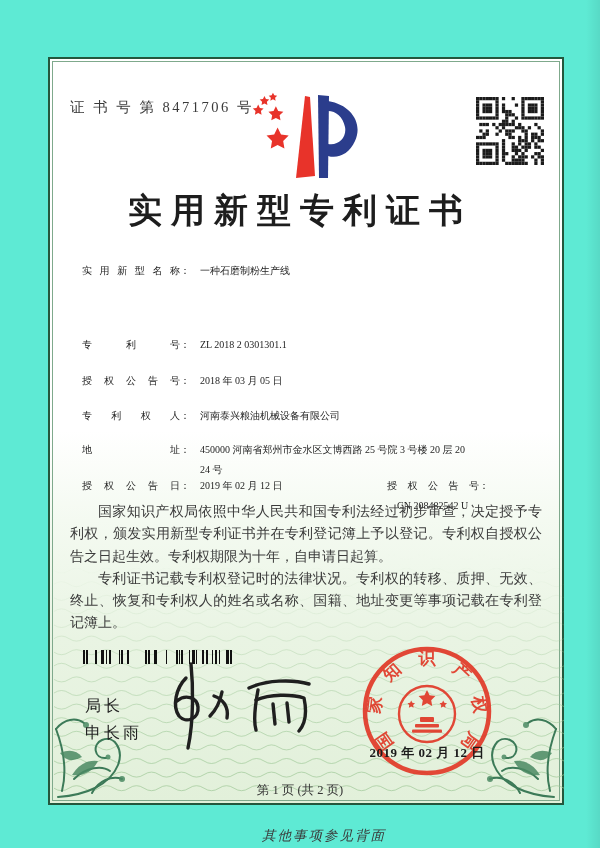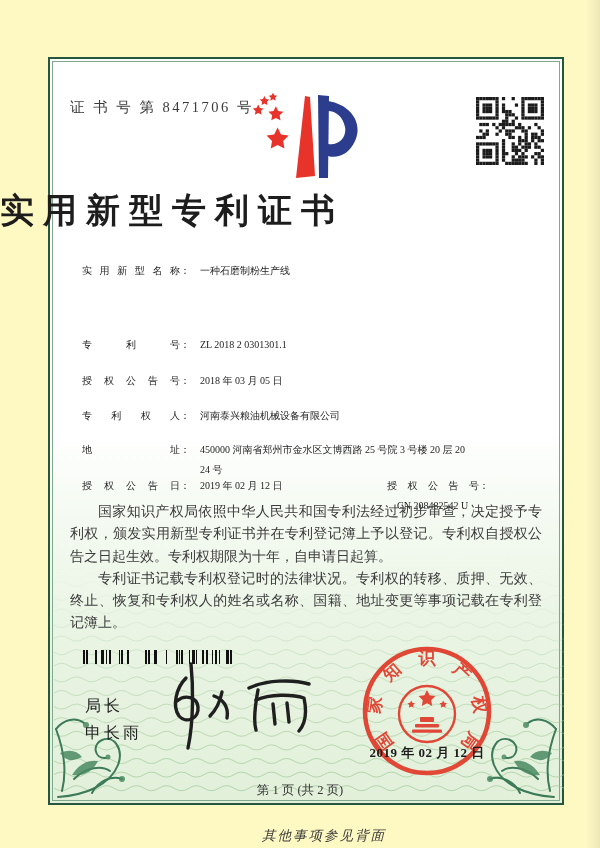--- a/index.html
+++ b/index.html
@@ -1,30 +1,30 @@
 <!DOCTYPE html>
 <html><head>
 <meta charset="utf-8">
 <style>
   html,body{margin:0;padding:0;background:#ffffff;}
   body{font-family:"Liberation Serif","DejaVu Serif",serif;color:#2b2b2b;}
-  .sheet{position:relative;width:600px;height:848px;background:#fef9c3;overflow:hidden;}
+  .sheet{position:relative;width:600px;height:848px;background:#5eead4;overflow:hidden;}
   .sheet::after{content:"";position:absolute;top:0;right:0;width:14px;height:100%;
     background:linear-gradient(to right,rgba(0,0,0,0),rgba(0,0,0,.07));pointer-events:none;}
   .frame{position:absolute;left:48px;top:57px;width:516px;height:748px;
     border:2px solid #24573d;box-sizing:border-box;background:linear-gradient(180deg,#ffffff 0%,#ffffff 50%,#f4faf1 62%,#e9f4e3 78%,#e2f0da 100%);}
   .frame-inner{position:absolute;left:2px;top:2px;right:2px;bottom:2px;border:1px solid #7fa98c;pointer-events:none;}
   .guilloche{position:absolute;left:4px;right:4px;bottom:4px;height:250px;
     -webkit-mask-image:linear-gradient(to bottom,transparent,black 45%);
     mask-image:linear-gradient(to bottom,transparent,black 45%);}
   .cert-no{position:absolute;left:70px;top:98px;font-size:14.5px;letter-spacing:2.5px;color:#3a3a3a;}
   .logo{position:absolute;left:238px;top:84px;width:124px;height:102px;}
   .qr{position:absolute;left:476px;top:97px;width:68px;height:68px;}
   .qr svg{width:68px;height:68px;fill:#1b1b1b;}
-  .title{position:absolute;left:0;top:188px;width:100%;text-align:left;
+  .title{position:absolute;left:0;top:188px;width:100%;text-align:center;
     font-size:34px;font-weight:600;letter-spacing:9px;color:#1d1d1d;}
   .frow{position:absolute;left:82px;font-size:10px;line-height:20px;color:#242424;font-family:Liberation Serif, serif;}
   .flabel{display:inline-block;width:98px;text-align:justify;text-align-last:justify;vertical-align:top;}
   .fcolon{display:inline-block;vertical-align:top;}
   .fvalue{display:inline-block;margin-left:10px;vertical-align:top;max-width:352px;}
   .grant2{position:absolute;left:305px;top:0;}
   .paras{position:absolute;left:70px;top:501px;width:472px;font-size:14px;line-height:22.3px;
     color:#3b3b3b;text-align:justify;}
   .paras p{margin:0;text-indent:2em;}
   .barcode{position:absolute;left:83px;top:650px;width:150px;height:14px;}

